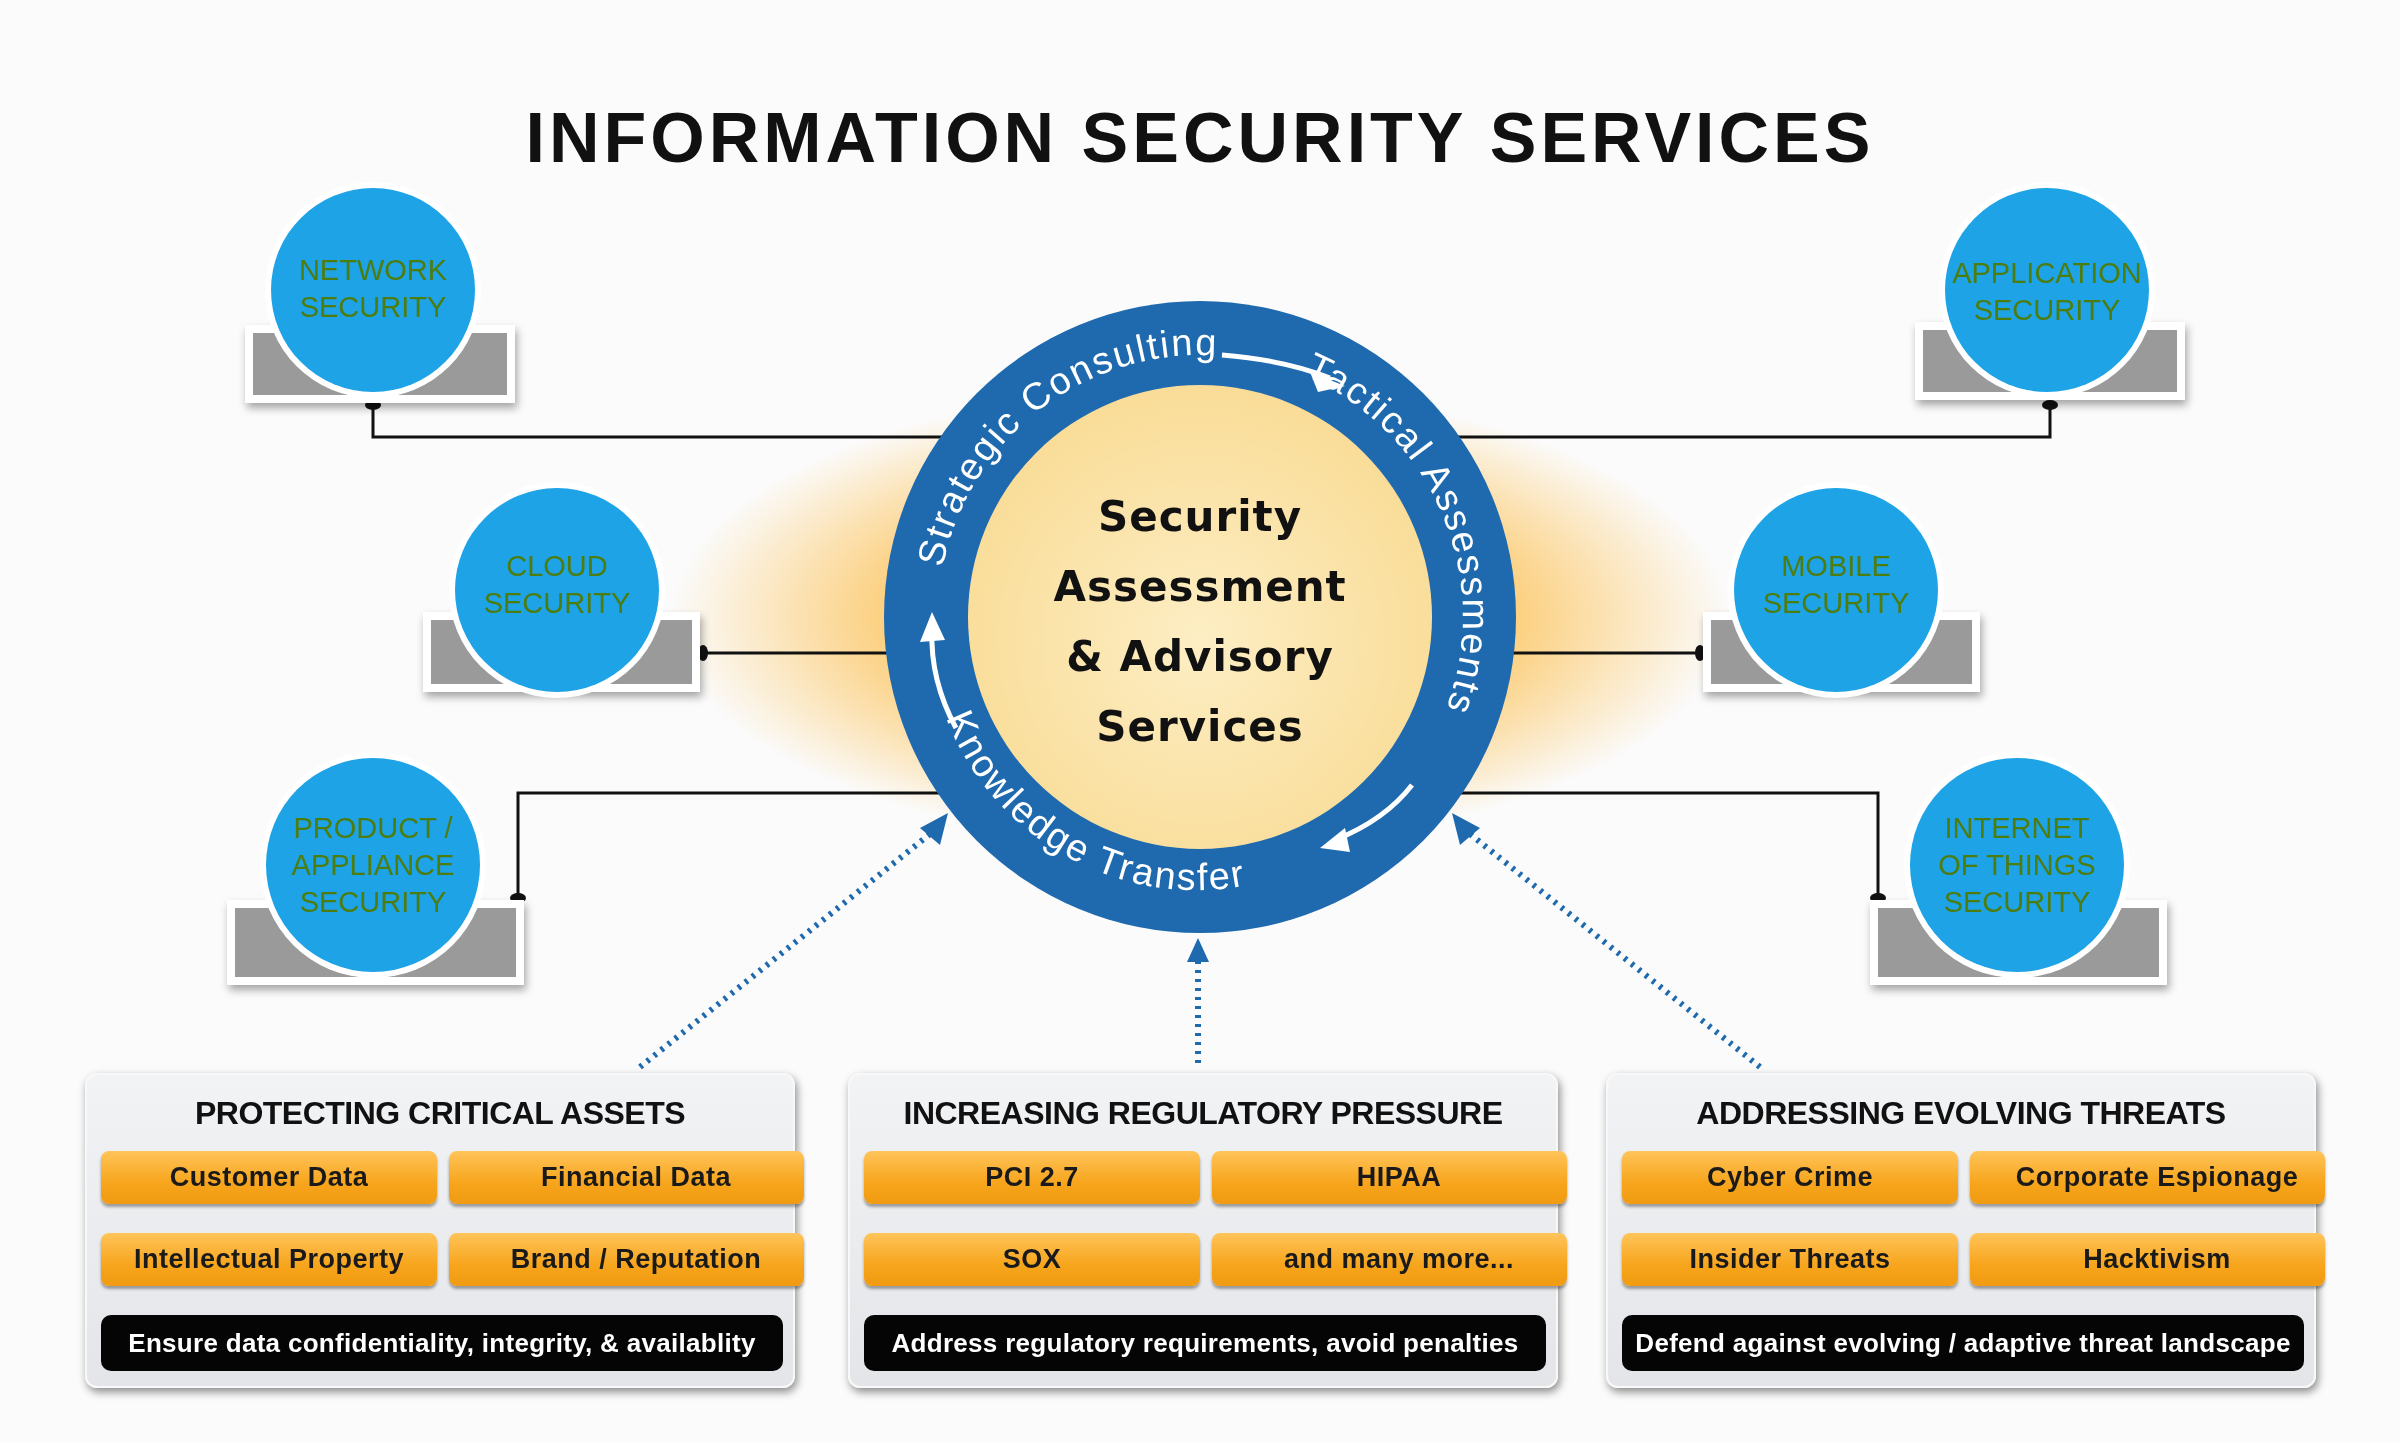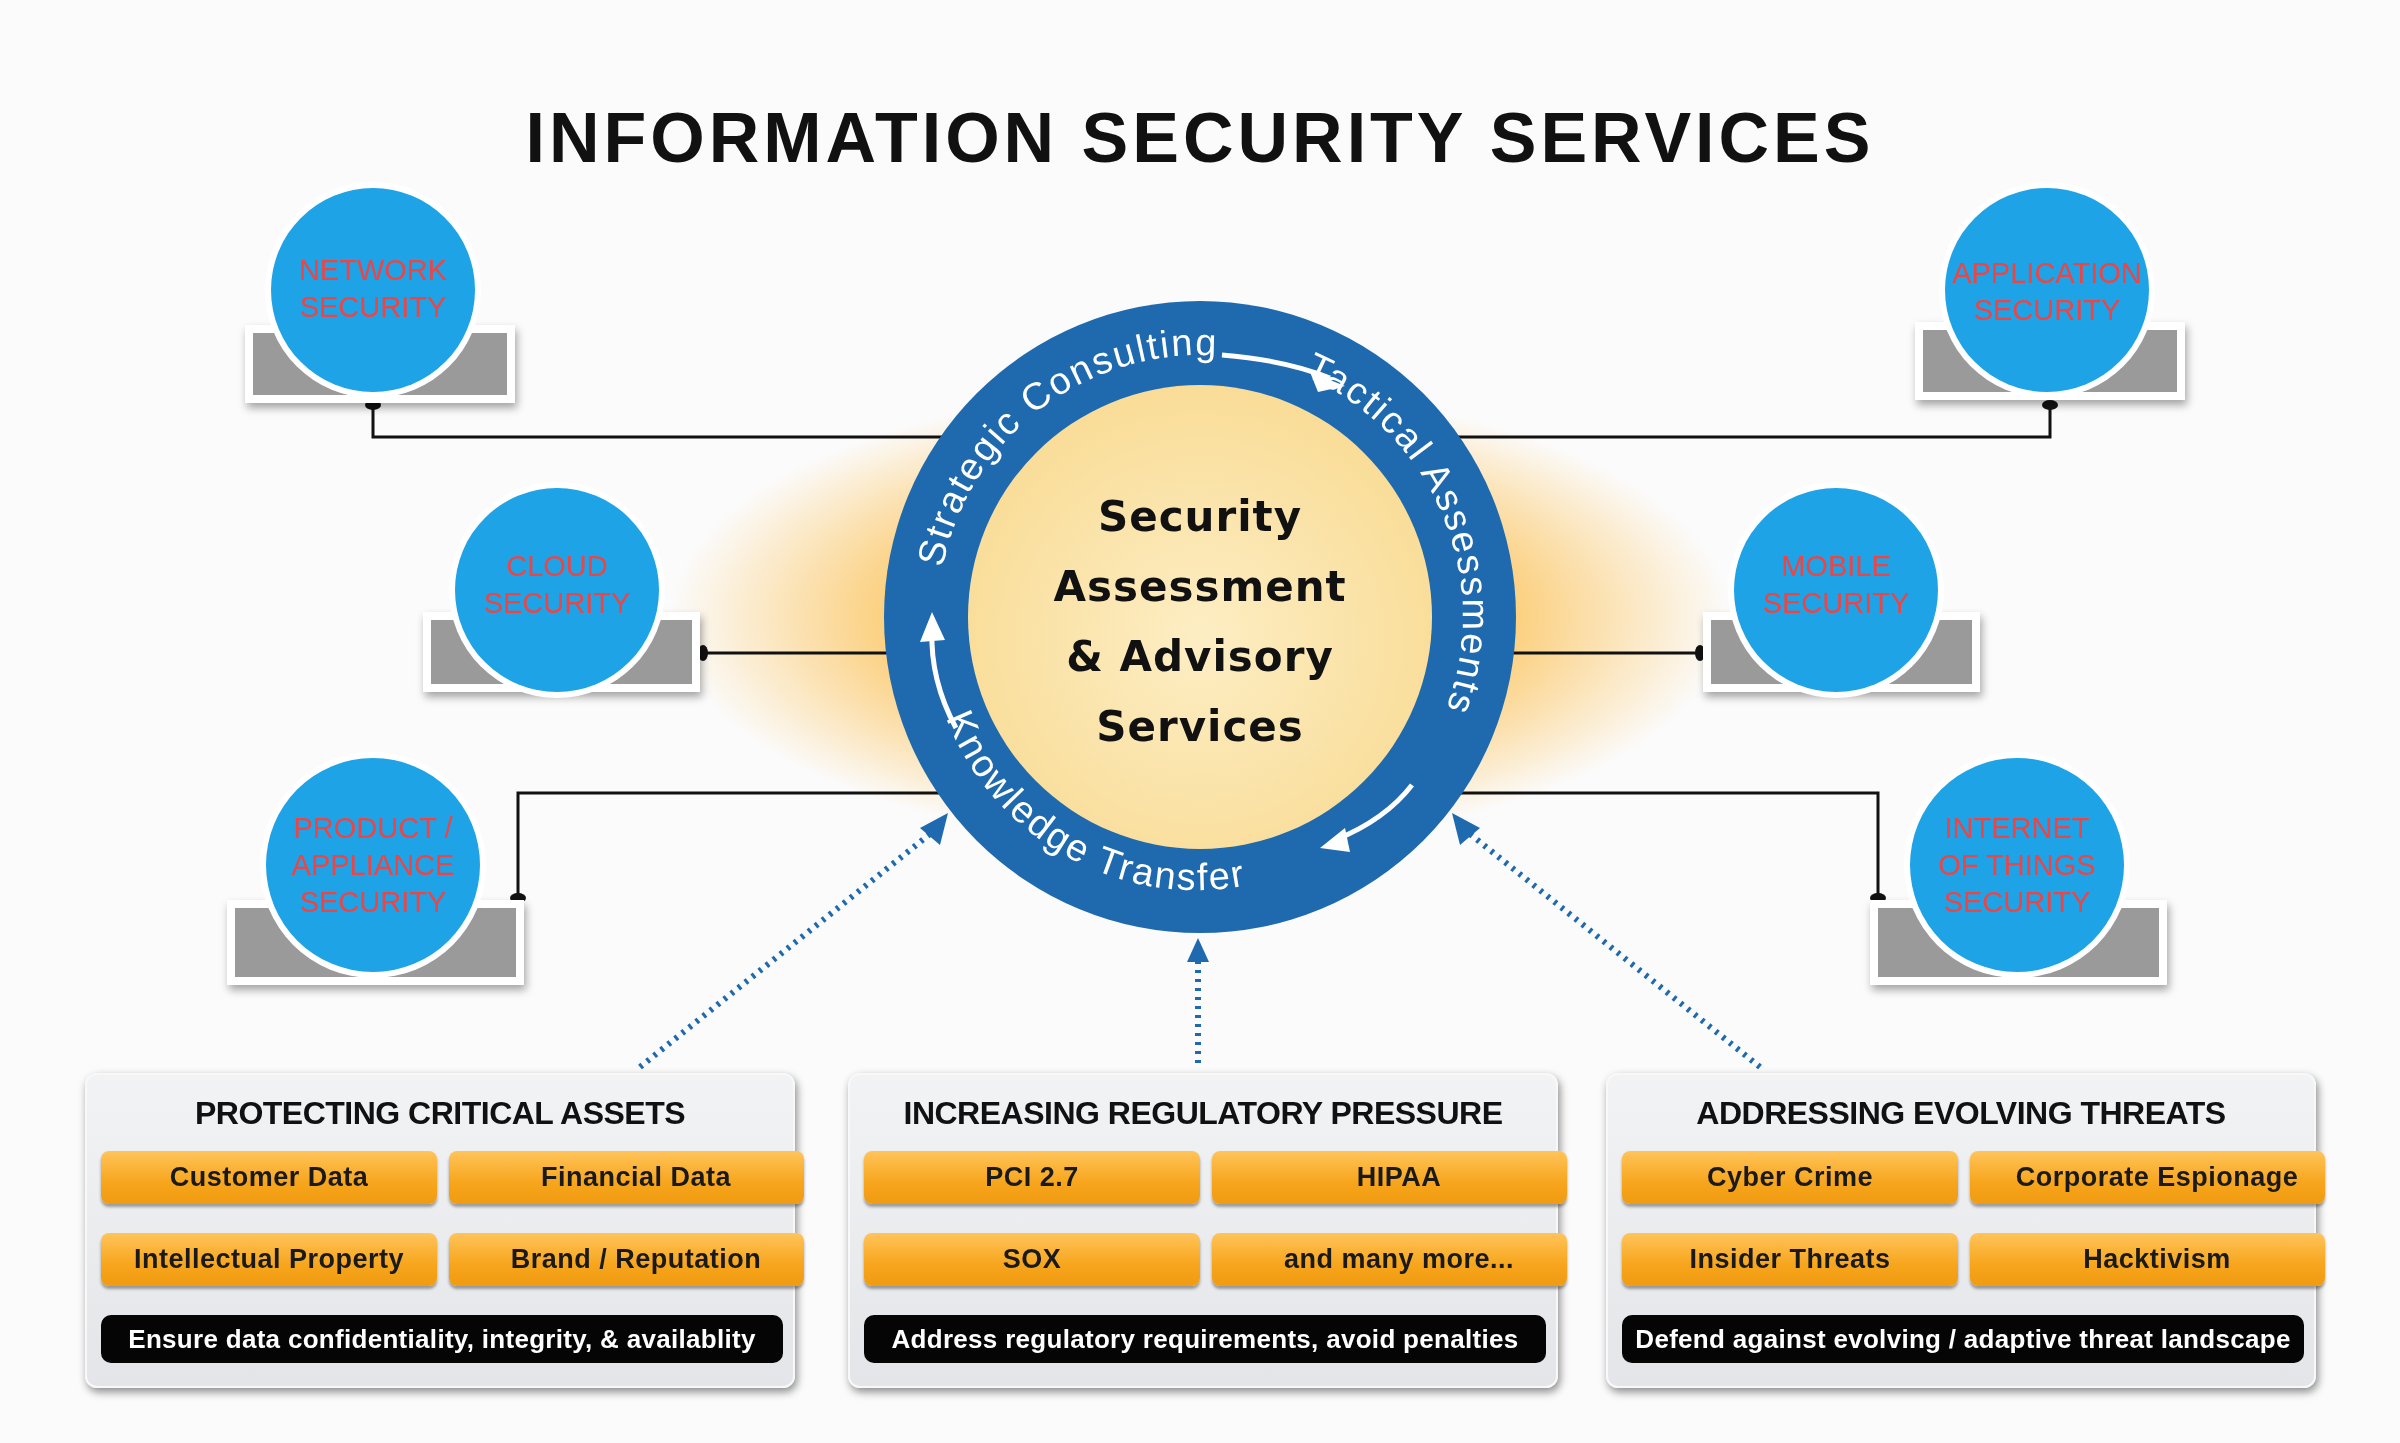--- a/index.html
+++ b/index.html
@@ -13,24 +13,24 @@
            background:linear-gradient(#f2f3f5,#e3e5e8); box-shadow:2px 4px 8px rgba(0,0,0,0.45);
            border:2px solid #f8f8f8; box-sizing:border-box; }
   .panel-title { position:absolute; top:20px; left:0; width:100%; text-align:center;
                  font-weight:bold; font-size:32px; color:#111; letter-spacing:-0.5px; }
   .tag { position:absolute; width:336px; height:53px; border-radius:8px;
          background:linear-gradient(#ffc45a,#f7a51c 60%,#f09b12); box-shadow:0 3px 3px rgba(0,0,0,0.35);
          display:flex; align-items:center; justify-content:center;
          font-weight:bold; font-size:27px; color:#1a1a1a; letter-spacing:0.5px; }
   .tag.c0 { left:14px; } .tag.c1 { left:362px;padding-left:19px; }
   .tag.r0 { top:76px; } .tag.r1 { top:158px;text-align:right; }
-  .banner { position:absolute; left:14px; top:240px; width:682px; height:48px; border-radius:10px;
+  .banner { position:absolute; left:14px; top:240px; width:682px; height:56px; border-radius:10px;
             background:#050505; color:#fff; display:flex; align-items:center; justify-content:center;
             font-weight:bold; font-size:26px; letter-spacing:0.3px; }
-  .bubble-label { position:absolute; color:#ef4444; font-size:29px; text-align:center;
+  .bubble-label { position:absolute; color:#4d7c0f; font-size:29px; text-align:center;
                   line-height:37px; width:220px; }
   .core-text { position:absolute; left:1000px; width:400px; top:482px; text-align:center;
                font-family:"DejaVu Sans", sans-serif; font-weight:bold; font-size:42px;
                line-height:70px; color:#111; letter-spacing:1px; }
 </style>
 </head>
 <body>
 
 <div class="title">INFORMATION SECURITY SERVICES</div>
 

